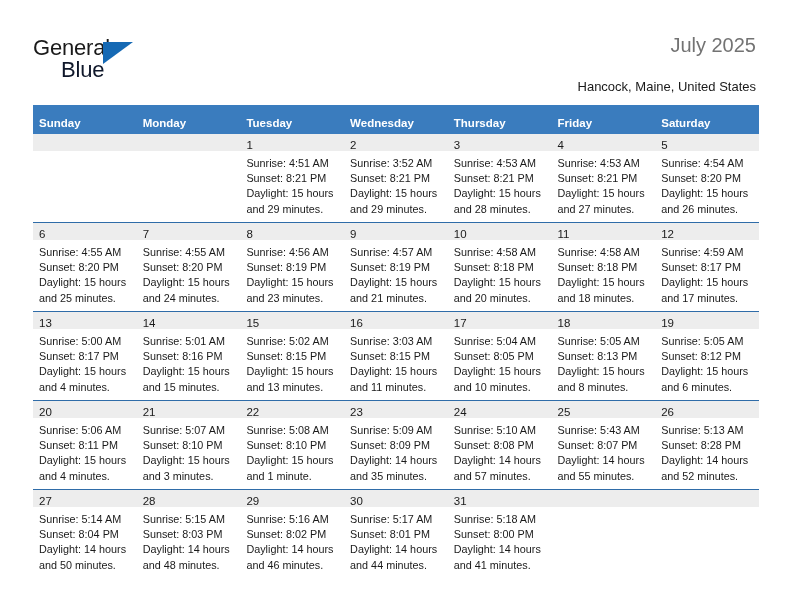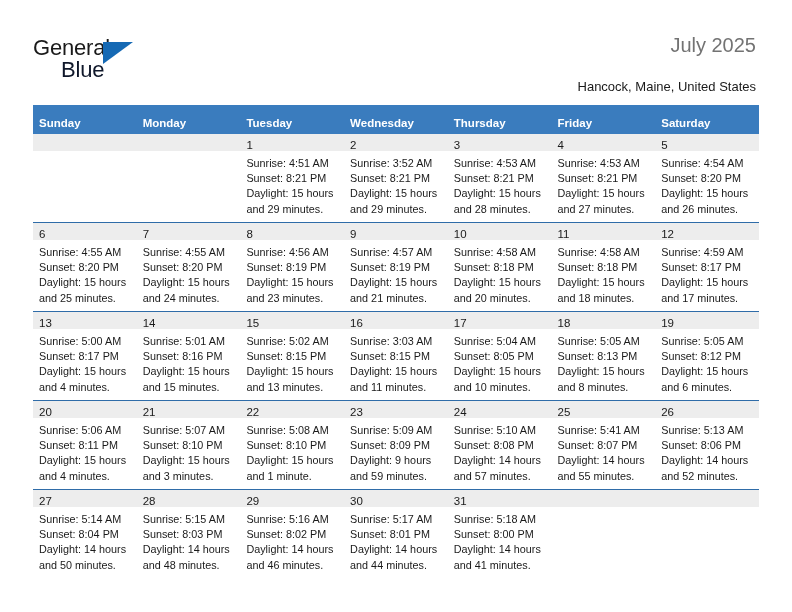--- a/index.html
+++ b/index.html
@@ -369,44 +369,44 @@
               <div class="info-line">Sunrise: 5:08 AM</div>
               <div class="info-line">Sunset: 8:10 PM</div>
               <div class="info-line wrap">Daylight: 15 hours and 1 minute.</div>
             </div>
           </td>
           <td>
             <div class="daynum-strip"><span class="daynum">23</span></div>
             <div class="cell-body">
               <div class="info-line">Sunrise: 5:09 AM</div>
               <div class="info-line">Sunset: 8:09 PM</div>
-              <div class="info-line wrap">Daylight: 9 hours and 59 minutes.</div>
+              <div class="info-line wrap">Daylight: 14 hours and 35 minutes.</div>
             </div>
           </td>
           <td>
             <div class="daynum-strip"><span class="daynum">24</span></div>
             <div class="cell-body">
               <div class="info-line">Sunrise: 5:10 AM</div>
               <div class="info-line">Sunset: 8:08 PM</div>
               <div class="info-line wrap">Daylight: 14 hours and 57 minutes.</div>
             </div>
           </td>
           <td>
             <div class="daynum-strip"><span class="daynum">25</span></div>
             <div class="cell-body">
-              <div class="info-line">Sunrise: 5:41 AM</div>
+              <div class="info-line">Sunrise: 5:43 AM</div>
               <div class="info-line">Sunset: 8:07 PM</div>
               <div class="info-line wrap">Daylight: 14 hours and 55 minutes.</div>
             </div>
           </td>
           <td>
             <div class="daynum-strip"><span class="daynum">26</span></div>
             <div class="cell-body">
               <div class="info-line">Sunrise: 5:13 AM</div>
-              <div class="info-line">Sunset: 8:06 PM</div>
+              <div class="info-line">Sunset: 8:28 PM</div>
               <div class="info-line wrap">Daylight: 14 hours and 52 minutes.</div>
             </div>
           </td>
         </tr>
         <tr>
           <td>
             <div class="daynum-strip"><span class="daynum">27</span></div>
             <div class="cell-body">
               <div class="info-line">Sunrise: 5:14 AM</div>
               <div class="info-line">Sunset: 8:04 PM</div>

